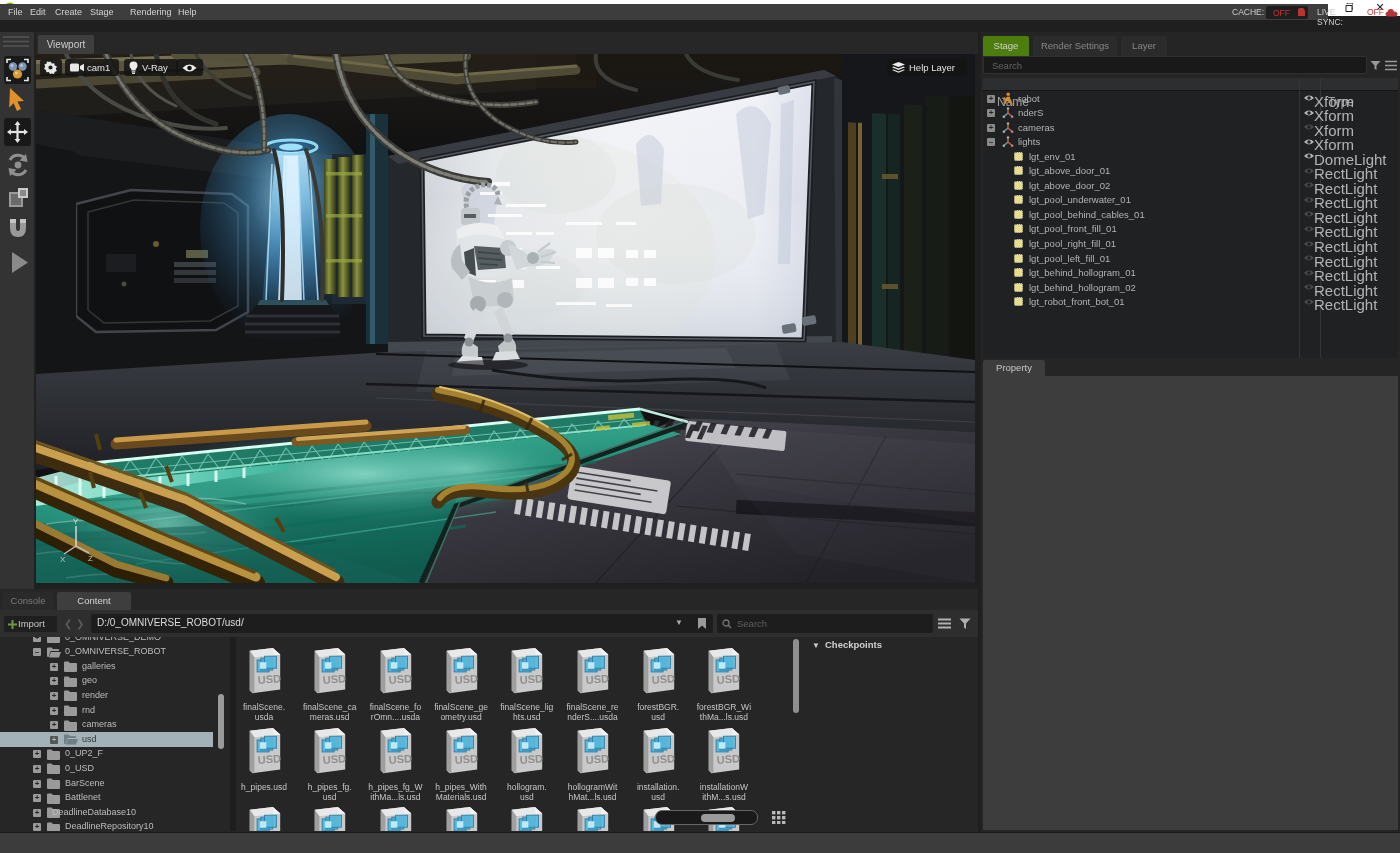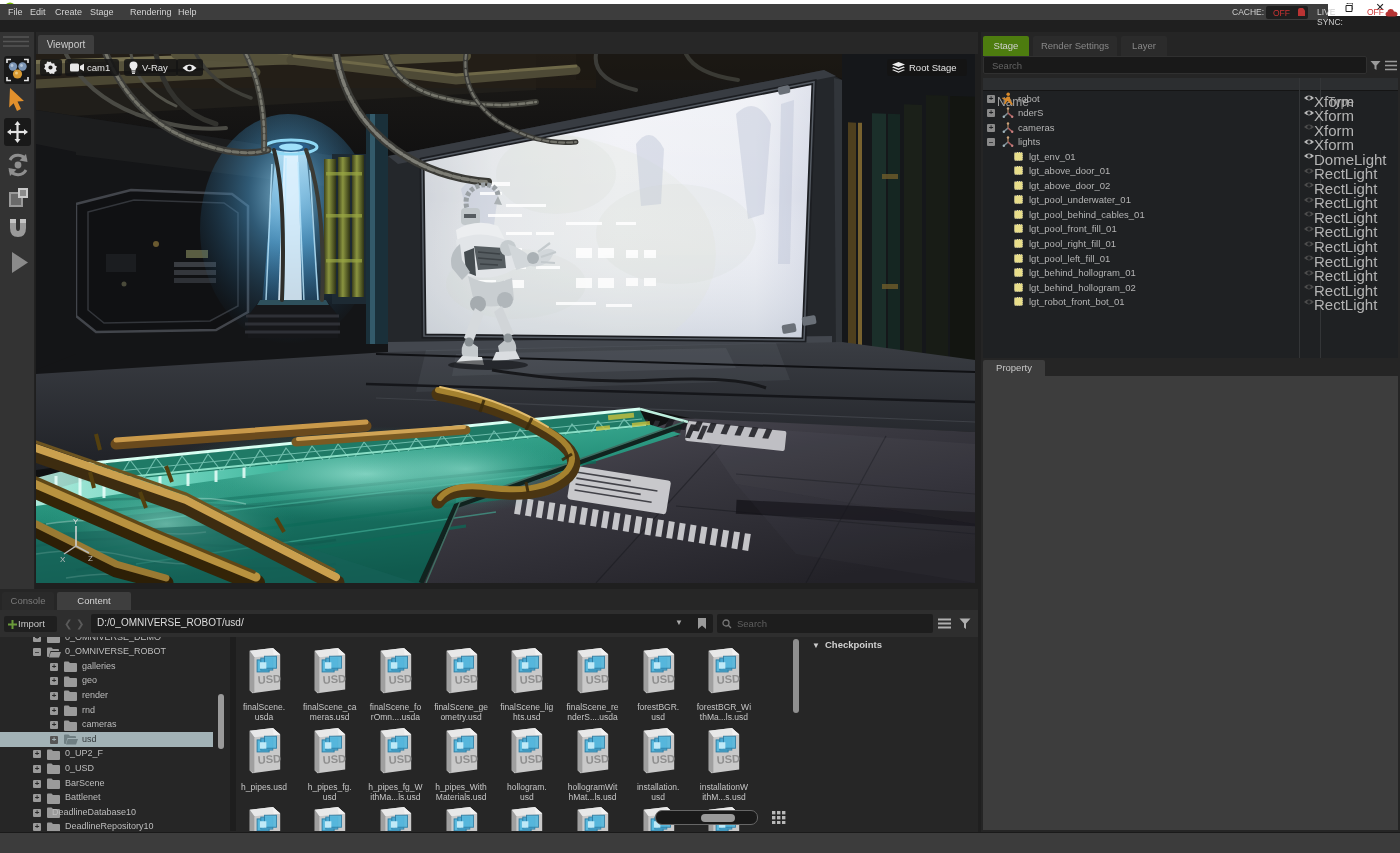--- a/index.html
+++ b/index.html
@@ -648,21 +648,21 @@
         <path d="M0.5 5 Q7.5 -1.8 14.5 5 Q7.5 11.8 0.5 5 Z" fill="#ececec"></path>
         <circle cx="7.5" cy="5" r="2.3" fill="#141414"></circle>
       </svg>
 </div>
 <div class="abs" style="right:8px;top:5px;width:80px;height:17px;background:rgba(20,20,20,0.85);border-radius:3px">
   <svg style="position:absolute;left:5px;top:3px" width="13" height="11" viewBox="0 0 13 11">
         <path d="M6.5 0 L13 2.5 L6.5 5 L0 2.5 Z" fill="#ececec"></path>
         <path d="M1.5 4.6 L6.5 6.6 L11.5 4.6 L13 5.3 L6.5 7.9 L0 5.3 Z" fill="#ececec"></path>
         <path d="M1.5 7.4 L6.5 9.4 L11.5 7.4 L13 8.1 L6.5 10.7 L0 8.1 Z" fill="#ececec"></path>
       </svg>
-  <span style="position:absolute;left:22px;top:2.5px;font-size:9.5px;color:#e4e4e4">Root Stage</span>
+  <span style="position:absolute;left:22px;top:2.5px;font-size:9.5px;color:#e4e4e4">Help Layer</span>
 </div>
 </div>
 <div id="rpanel">
   <div class="rtab active" style="left:2px;width:46px">Stage</div>
   <div class="rtab" style="left:52px;width:84px">Render Settings</div>
   <div class="rtab" style="left:140px;width:46px">Layer</div>
   <div id="stage-search">
       <span>Search</span>
     </div>
   <svg class="abs" style="left:389px;top:28px" width="11" height="11" viewBox="0 0 11 11">

